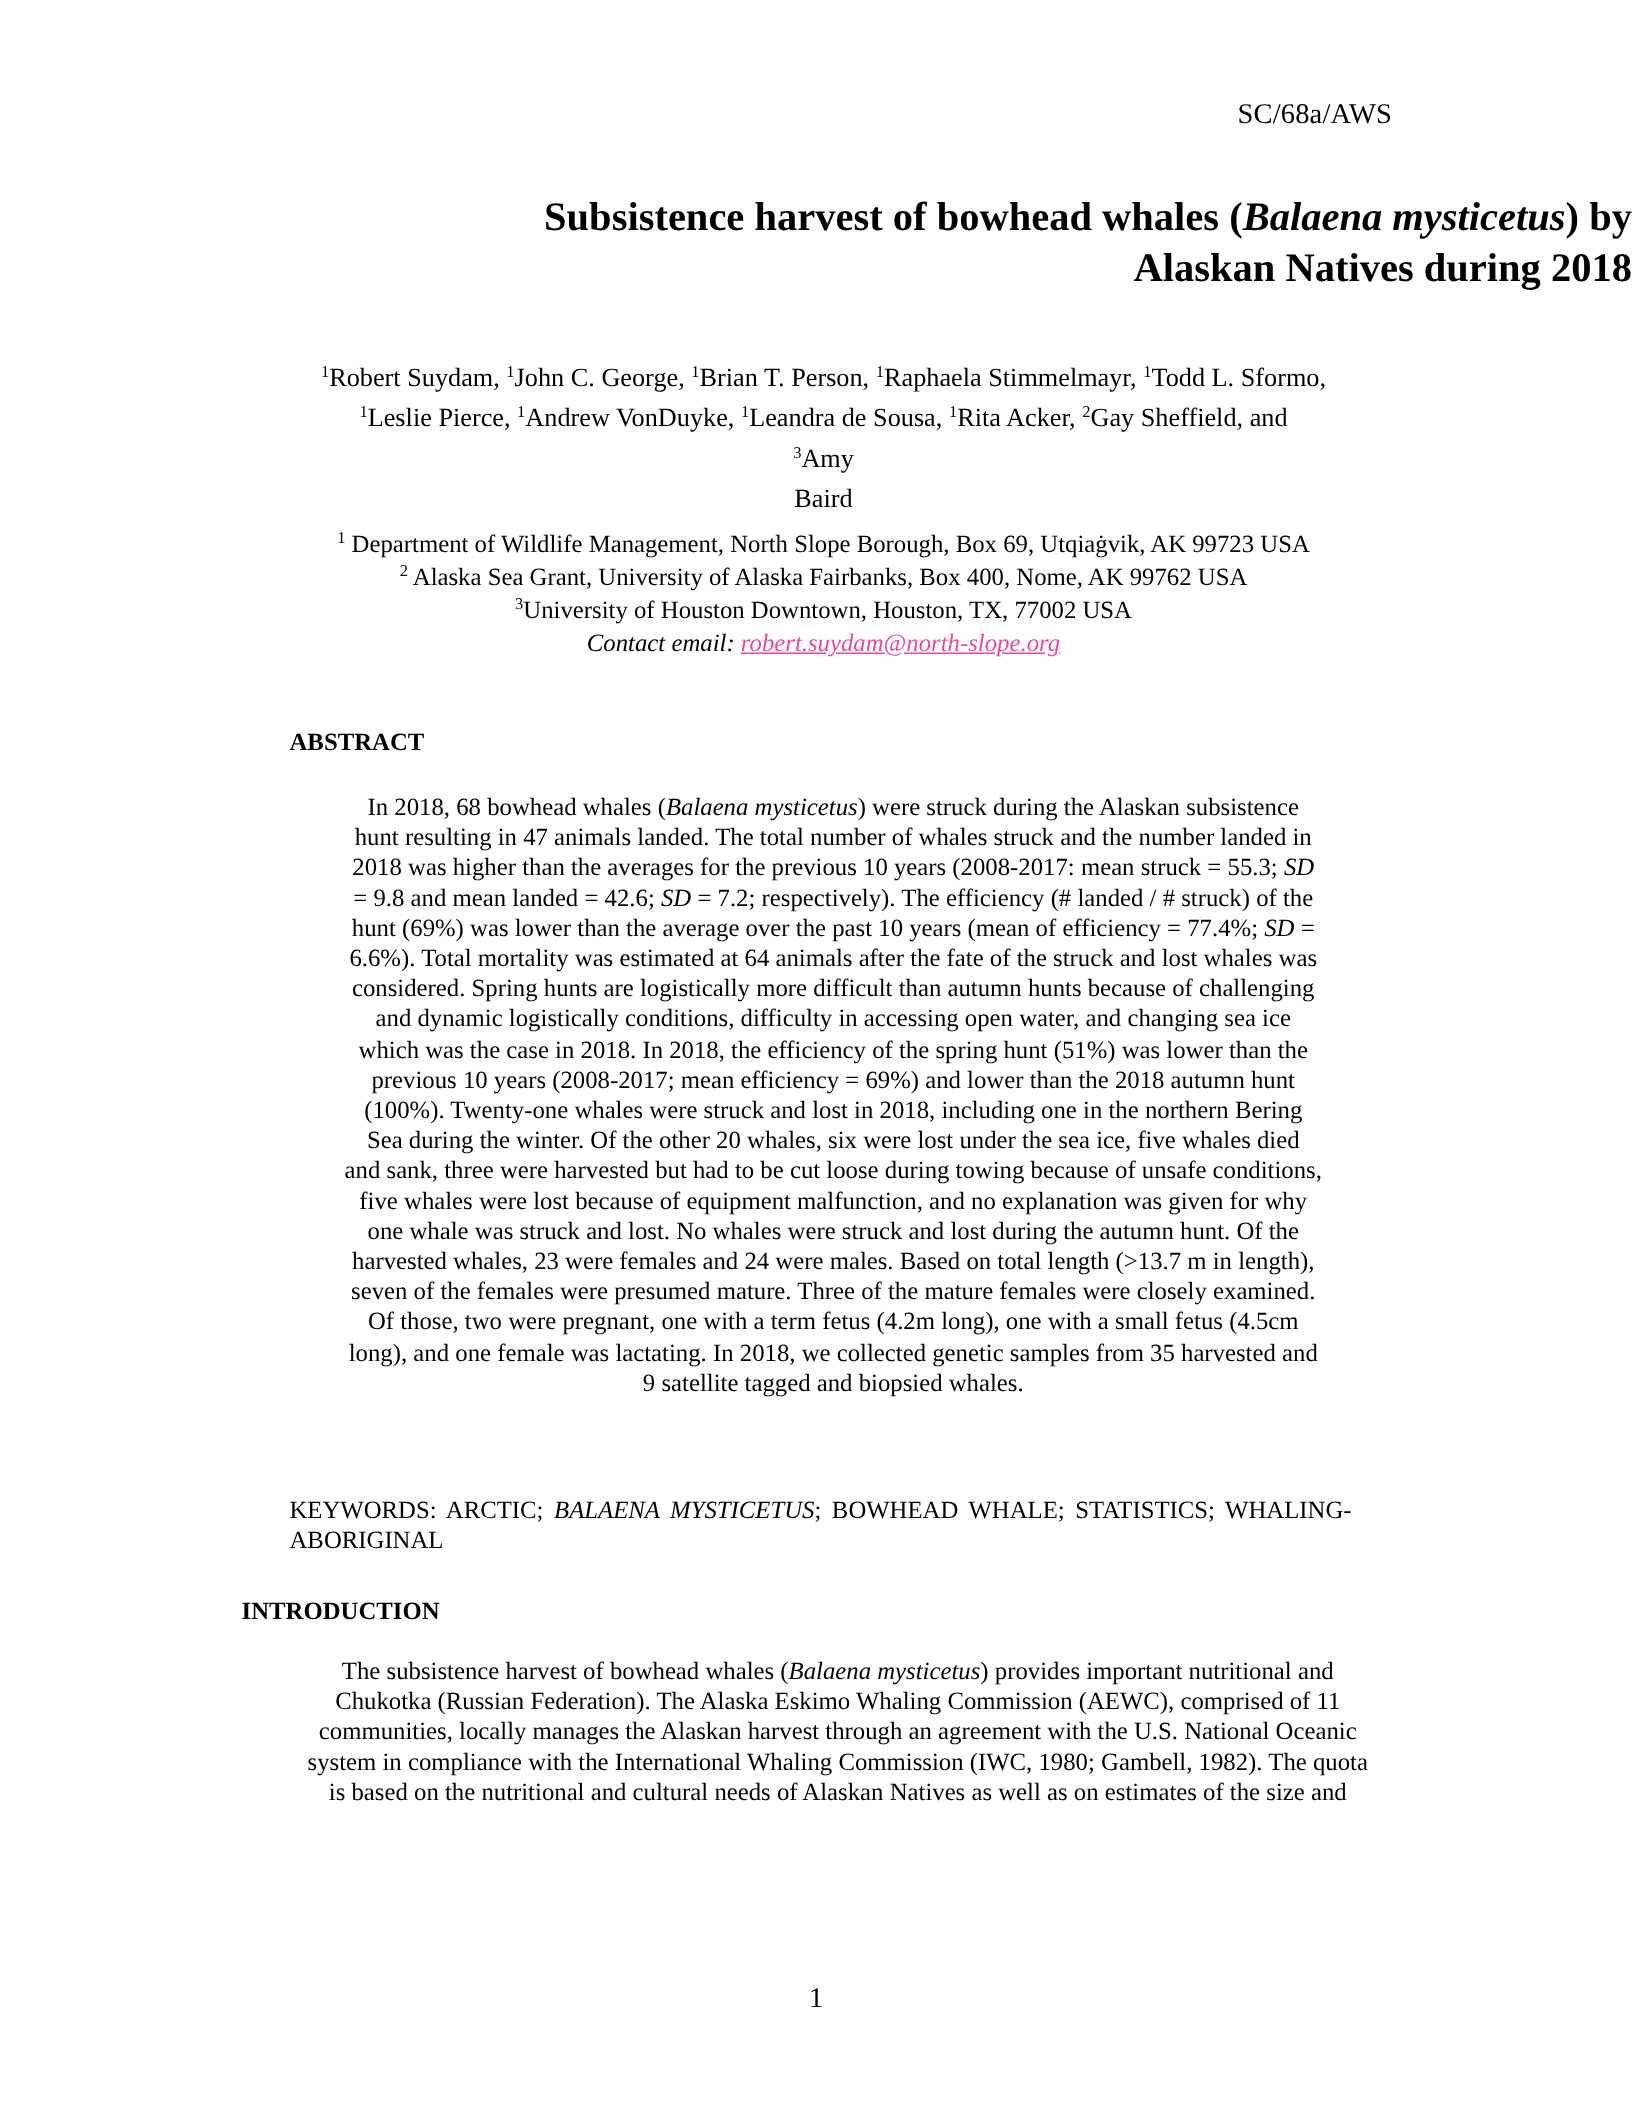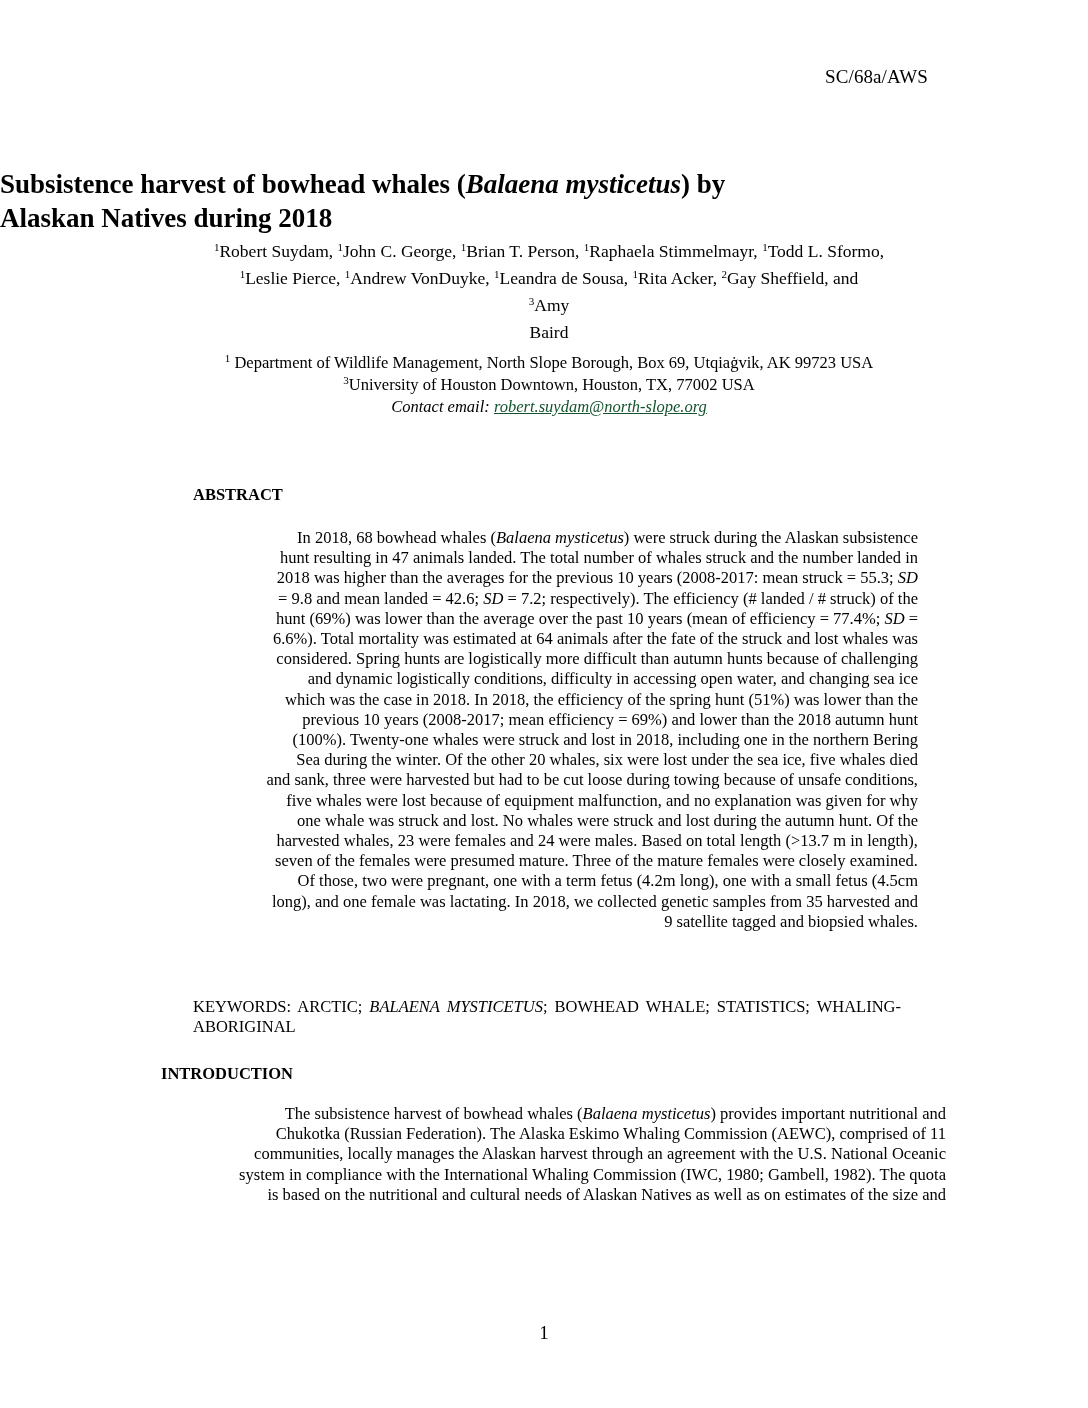--- a/index.html
+++ b/index.html
@@ -5,41 +5,41 @@
   html, body { margin: 0; padding: 0; background: #ffffff; }
   body {
     width: 1088px; height: 1408px; position: relative; overflow: hidden;
     font-family: "Liberation Serif", serif; color: #000;
   }
   .doc-id {
     position: absolute; top: 66px; right: 160px;
     font-size: 19px; letter-spacing: 0.1px; text-align: right;
   }
   .title {
-    position: absolute; top: 127px; left: 0; width: 1088px; text-align: left;
-    font-size: 27px; font-weight: bold; line-height: 34px; margin-top: 40px;
+    position: absolute; top: 127px; left: 0; width: 1088px; text-align: right;
+    font-size: 27px; font-weight: bold; line-height: 34px;
   }
   .authors {
     position: absolute; top: 238px; left: 140px; width: 818px; text-align: center;
     font-size: 17.5px; line-height: 27px;
   }
   .affil {
     position: absolute; top: 352px; left: 150px; width: 798px; text-align: center;
     font-size: 16.5px; line-height: 22px;
   }
   sup { font-size: 11px; vertical-align: 6px; line-height: 0; }
-  .email-link { color: #14532d; text-decoration: underline; }
+  .email-link { color: #ec4899; text-decoration: underline; }
   .section-head {
     position: absolute; font-weight: bold; font-size: 16.5px;
   }
   .abstract-head { top: 485px; left: 193px; }
   .intro-head { top: 1064px; left: 161px; }
   .para {
     position: absolute; font-size: 16.5px; line-height: 20.2px;
-    text-align: right;
+    text-align: center;
   }
   .abstract-body { top: 528px; left: 193px; width: 725px; }
   .keywords { top: 997px; left: 193px; width: 708px; text-align: justify; text-align-last: left; }
   .intro-body { top: 1104px; left: 161px; width: 775px; margin-left: 10px; }
   .para span.line { display: block; white-space: nowrap; }
   .page-num {
     position: absolute; top: 1322px; left: 0; width: 1088px; text-align: center;
     font-size: 19px;
   }
 </style>
@@ -56,20 +56,21 @@
 <div class="authors" id="authors">
     <div><span><sup>1</sup>Robert Suydam, </span><span><sup>1</sup>John C. George, </span><span><sup>1</sup>Brian T. Person, </span><span><sup>1</sup>Raphaela Stimmelmayr, </span><span><sup>1</sup>Todd L. Sformo, </span></div>
     <div><span><sup>1</sup>Leslie Pierce, </span><span><sup>1</sup>Andrew VonDuyke, </span><span><sup>1</sup>Leandra de Sousa, </span><span><sup>1</sup>Rita Acker, </span><span><sup>2</sup>Gay Sheffield, and </span></div>
     <div><span><sup>3</sup>Amy</span></div>
     <div>Baird</div>
   </div>
 
 <div class="affil">
   <div id="affil-lines">
       <div><sup>1</sup> Department of Wildlife Management, North Slope Borough, Box 69, Utqiaġvik, AK 99723 USA</div>
+      <div><sup>2</sup> Alaska Sea Grant, University of Alaska Fairbanks, Box 400, Nome, AK 99762 USA</div>
       <div><sup>3</sup>University of Houston Downtown, Houston, TX, 77002  USA</div>
     </div>
   <div><i>Contact email: </i><a class="email-link" href="#"><i>robert.suydam@north-slope.org</i></a></div>
 </div>
 
 <div class="section-head abstract-head">ABSTRACT</div>
 <div class="para abstract-body" id="abstract-body">
     <span class="line">In 2018, 68 bowhead whales (<i>Balaena mysticetus</i>) were struck during the Alaskan subsistence</span>
     <span class="line">hunt resulting in 47 animals landed.  The total number of whales struck and the number landed in</span>
     <span class="line">2018 was higher than the averages for the previous 10 years (2008-2017: mean struck = 55.3; <i>SD</i></span>

